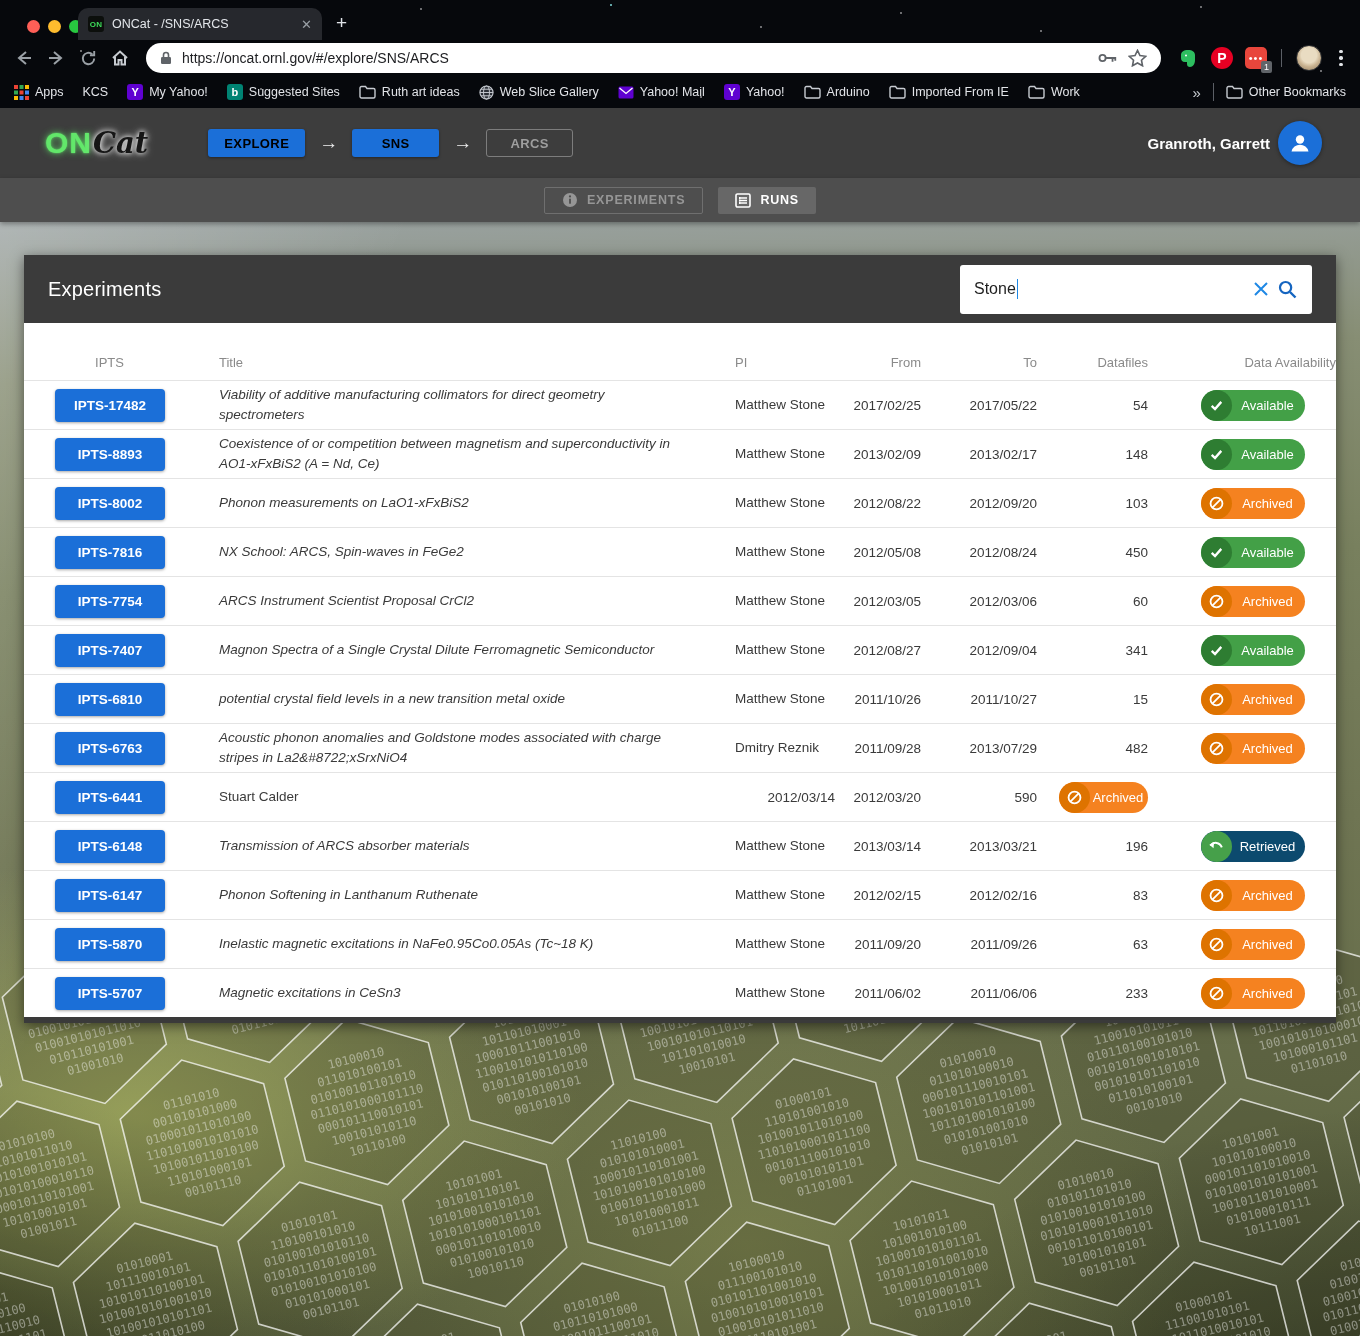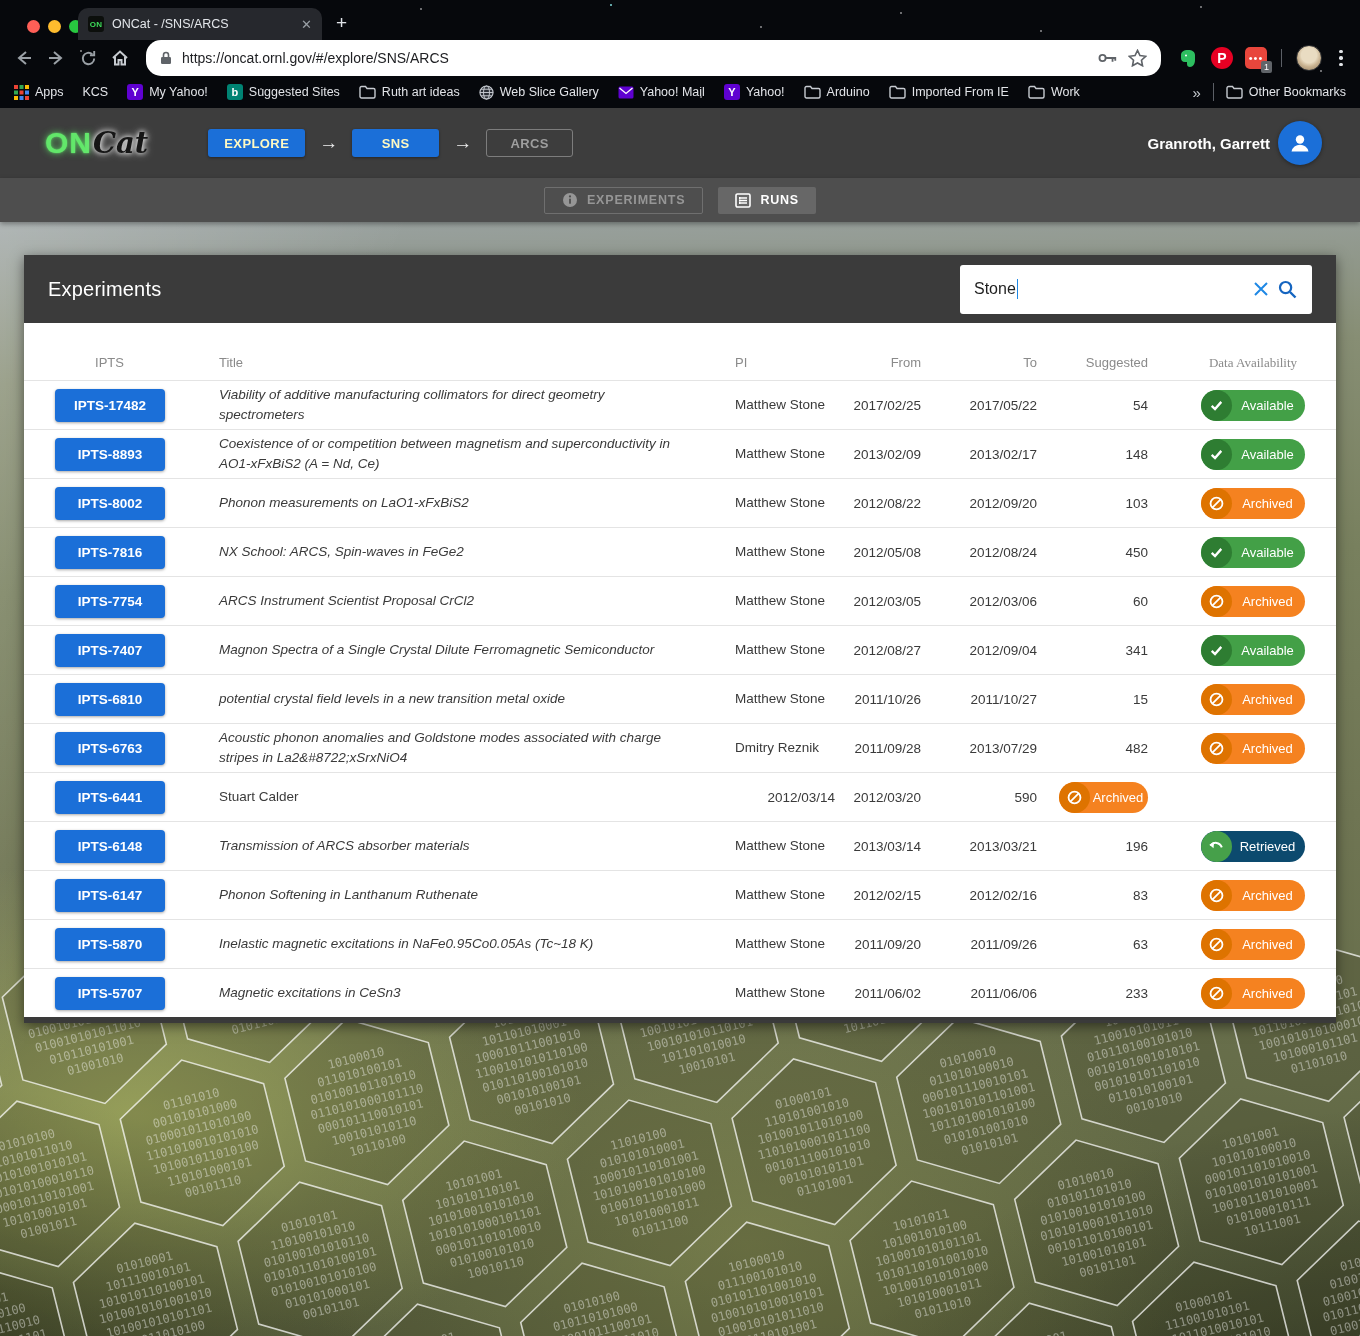--- a/index.html
+++ b/index.html
@@ -14,21 +14,21 @@
   .lights { position:absolute; left:27px; top:20px; display:flex; gap:8px; }
   .light { width:13px; height:13px; border-radius:50%; }
   .light.red{ background:#ff5f57; } .light.yellow{ background:#febc2e; } .light.green{ background:#28c840; }
   .tab { position:absolute; left:78px; top:8px; width:244px; height:32px; background:#26282d; border-radius:10px 10px 0 0; display:flex; align-items:center; padding:0 10px; gap:8px; }
   .favicon { width:16px; height:16px; background:#0c0f0c; border-radius:3px; color:#3ddc5a; font-size:8px; font-weight:bold; display:flex; align-items:center; justify-content:center; letter-spacing:.3px; flex:none; }
   .tabtitle { flex:1; color:#e3e6ea; font-size:12.5px; white-space:nowrap; overflow:hidden; }
   .tabclose { color:#9aa0a6; font-size:13px; cursor:default; }
   .newtab { position:absolute; left:336px; top:13px; color:#dfe3e8; font-size:19px; line-height:1; }
   .toolbar { height:36px; display:flex; align-items:center; padding:0 10px; gap:4px; }
   .navbtn { width:28px; height:28px; display:flex; align-items:center; justify-content:center; flex:none; }
-  .urlpill { flex:1; height:36px; border-radius:15px; background:#ffffff; display:flex; align-items:center; padding:0 14px; margin:0 8px; gap:10px; }
+  .urlpill { flex:1; height:30px; border-radius:15px; background:#ffffff; display:flex; align-items:center; padding:0 14px; margin:0 8px; gap:10px; }
   .urltext { flex:1; font-size:14px; color:#202124; white-space:nowrap; overflow:hidden; }
   .exticon { width:24px; height:24px; display:flex; align-items:center; justify-content:center; flex:none; position:relative; margin:0 3px; }
   .pinterest { width:22px; height:22px; border-radius:50%; background:#e60023; color:#fff; font-weight:bold; font-size:14px; display:flex; align-items:center; justify-content:center; }
   .redbox { width:22px; height:22px; border-radius:5px; background:#e8463c; color:#fff; display:flex; align-items:center; justify-content:center; font-size:11px; letter-spacing:1px; }
   .extbadge { position:absolute; right:-4px; bottom:-3px; background:#606469; color:#fff; font-size:9px; padding:0 3px; border-radius:2px; line-height:12px; }
   .tooldiv { width:1px; height:18px; background:#5b5f66; margin:0 6px; }
   .chromeavatar { width:26px; height:26px; border-radius:50%; background:radial-gradient(circle at 50% 38%, #e9dcc2 0 40%, #c9b391 60%, #8d7a5e 100%); border:1px solid #2e3033; margin:0 4px; }
   .kebab { width:18px; height:24px; display:flex; flex-direction:column; align-items:center; justify-content:center; gap:3px; margin-left:2px;}
   .kebab i { width:3.5px; height:3.5px; border-radius:50%; background:#e3e6ea; }
   .bookmarksbar { height:32px; display:flex; align-items:center; padding:0 14px; color:#e2e4e8; font-size:12.5px; }
@@ -37,21 +37,21 @@
   .sq { width:16px; height:16px; border-radius:3px; color:#fff; font-size:11px; font-weight:bold; display:flex; align-items:center; justify-content:center; }
   .sq.purple { background:#5f01d1; } .sq.teal { background:#008373; }
   .bm-right { margin-left:auto; display:flex; align-items:center; gap:12px; }
   .bmdiv { width:1px; height:18px; background:#5b5f66; }
 
   
   .site-header { position:absolute; top:108px; left:0; width:1360px; height:70px; background:#3d3d3d; display:flex; align-items:center; padding:0 38px 0 45px; z-index:20; }
   .logo { display:flex; align-items:baseline; margin-right:60px; }
   .logo-on { font-size:30px; font-weight:bold; letter-spacing:1px; color:#62e76a; text-shadow:0 0 7px rgba(98,231,106,.9),0 0 2px rgba(98,231,106,.9); }
   .logo-cat { font-family:"DejaVu Serif", serif; font-style:italic; font-weight:bold; font-size:29px; color:#161616; text-shadow:0 0 5px rgba(255,255,255,.95), 0 0 9px rgba(255,255,255,.7); margin-left:1px; }
-  .crumbbtn { min-width:87px; height:28px; border:none; border-radius:3px; background:#1b6fd8; color:#fef9c3; font-family:inherit; font-size:13px; font-weight:bold; letter-spacing:.4px; padding:0 16px; box-shadow:0 1px 3px rgba(0,0,0,.4); }
+  .crumbbtn { min-width:87px; height:28px; border:none; border-radius:3px; background:#1b6fd8; color:#000000; font-family:inherit; font-size:13px; font-weight:bold; letter-spacing:.4px; padding:0 16px; box-shadow:0 1px 3px rgba(0,0,0,.4); }
   .crumbbtn.outlined { background:transparent; border:1px solid #7d7d7d; color:#9e9e9e; box-shadow:none; }
   .crumb-arrow { color:#f0f0f0; font-size:19px; margin:0 14px; }
   .spacer { flex:1; }
   .username { color:#fff; font-size:15px; font-weight:bold; margin-right:8px; }
   .userbtn { width:44px; height:44px; border-radius:50%; background:#1b6fd8; display:flex; align-items:center; justify-content:center; box-shadow:0 1px 4px rgba(0,0,0,.4); }
 
   
   .subtabs { position:absolute; top:178px; left:0; width:1360px; height:44px; background:#4e4e4e; display:flex; align-items:center; justify-content:center; gap:15px; z-index:20; box-shadow:0 2px 5px rgba(0,0,0,.35); }
   .subtab { height:27px; display:flex; align-items:center; gap:9px; padding:0 17px; font-size:12.5px; font-weight:bold; letter-spacing:.8px; border-radius:2px; }
   .subtab.inactive { border:1px solid #6f6f6f; color:#969696; }
@@ -81,21 +81,21 @@
   .search-sp { flex:1; }
   .sicon { width:26px; height:26px; display:flex; align-items:center; justify-content:center; }
 
   .tablewrap { background:#ffffff; }
   .thead-row, .trow { display:grid; grid-template-columns:171px 516px 124px 86px 116px 111px 188px; align-items:center; }
   .thead-row { height:57px; color:#8a8a8a; font-size:13px; }
   .th { white-space:nowrap;margin-top:22px; }
   .th.c1 { text-align:center; }
   .th.c2, .th.c3 { padding-left:24px; text-align:left; }
   .th.c4, .th.c5, .th.c6 { text-align:right; }
-  .th.c7 { text-align:center; padding-left:22px;font-family:Liberation Serif, serif; }
+  .th.c7 { text-align:right; padding-left:22px; }
   .trow { height:49px; border-top:1px solid #e4e4e4; color:#3a3a3a; font-size:13.5px; }
   .iptsbtn { width:110px; height:33px; margin-left:31px; border:none; border-radius:4px; background:#1b6fd8; color:#fff; font-family:inherit; font-size:13.5px; font-weight:bold; box-shadow:0 1px 3px rgba(0,0,0,.35); }
   .titlecell { padding:0 30px 0 24px; font-style:italic; line-height:1.45; }
   .picell { padding-left:24px; line-height:1.45; }
   .ncell { text-align:right; }
   .badgecell { padding-left:22px; display:flex; justify-content:center; }
   .badge { width:104px; height:31px; border-radius:16px; display:flex; align-items:center; color:#fff; font-size:13px; overflow:hidden; }
   .badge .circle { width:31px; height:31px; border-radius:50%; display:flex; align-items:center; justify-content:center; flex:none; }
   .badge .blabel { flex:1; text-align:center; padding-right:2px; }
   .badge.available { background:#43a047; } .badge.available .circle { background:#2e7d32; }
@@ -744,21 +744,21 @@
     </div>
   </div>
 
   <div class="tablewrap">
     <div class="thead-row">
       <span class="th c1">IPTS</span>
       <span class="th c2">Title</span>
       <span class="th c3">PI</span>
       <span class="th c4">From</span>
       <span class="th c5">To</span>
-      <span class="th c6">Suggested</span>
+      <span class="th c6">Datafiles</span>
       <span class="th c7">Data Availability</span>
     </div>
     <div>
   <div class="trow">
     <span><button class="iptsbtn">IPTS-17482</button></span>
     <span class="titlecell">Viability of additive manufacturing collimators for direct geometry spectrometers</span>
     <span class="picell">Matthew Stone</span>
     <span class="ncell">2017/02/25</span>
     <span class="ncell">2017/05/22</span>
     <span class="ncell">54</span>

